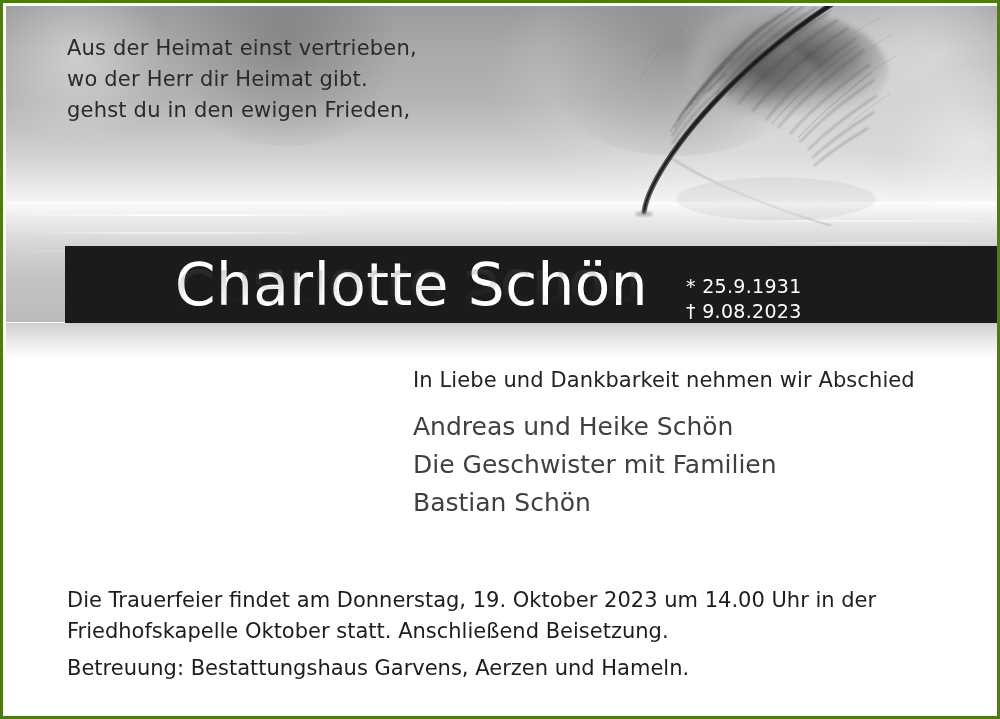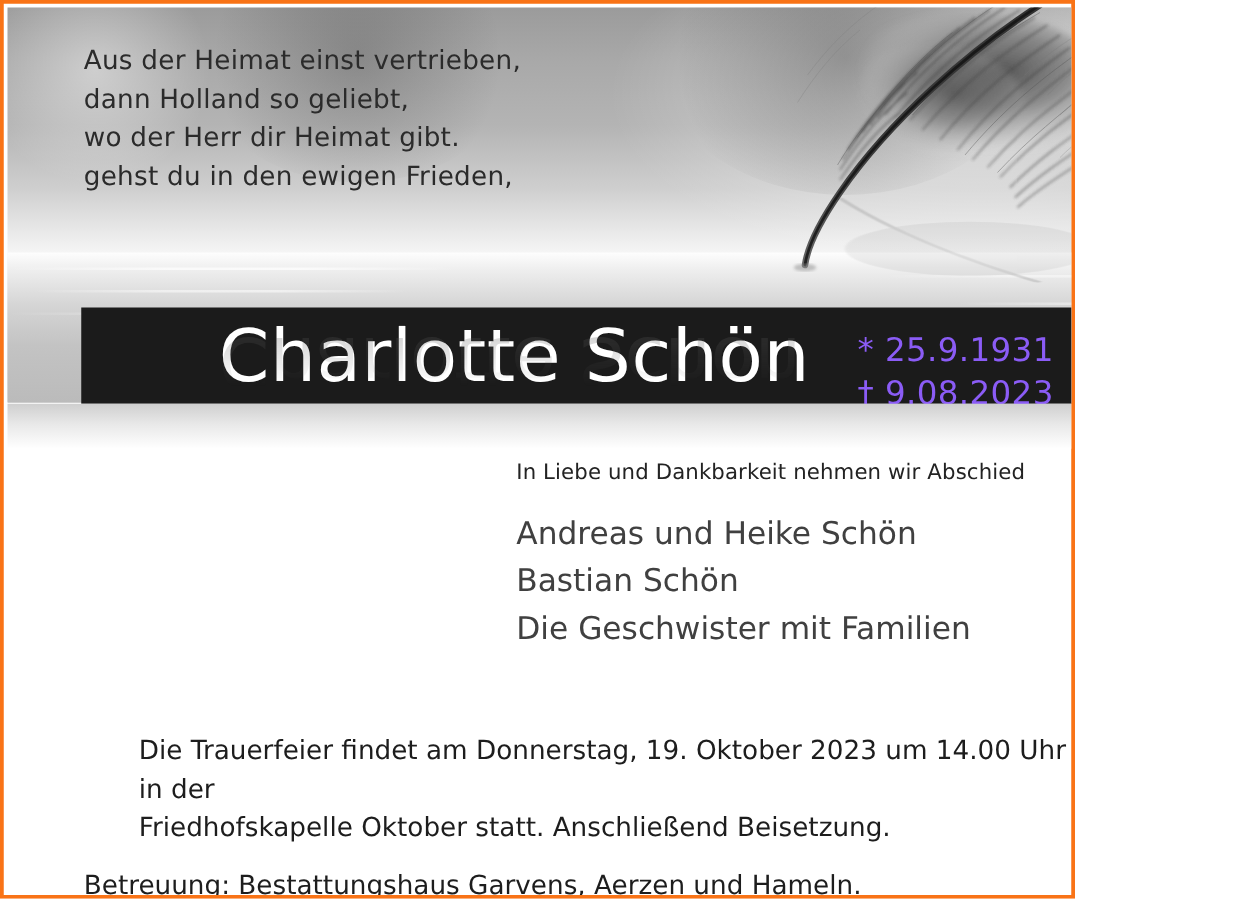--- a/index.html
+++ b/index.html
@@ -5,24 +5,24 @@
   html, body {
     margin: 0;
     padding: 0;
     background: #ffffff;
   }
   body {
     font-family: "DejaVu Sans", sans-serif;
   }
   .obituary {
     position: relative;
-    width: 860px;
+    width: 1000px;
     height: 719px;
     box-sizing: border-box;
-    border: 3px solid #f97316;
+    border: 3px solid #4d7c0f;
     background: #ffffff;
     overflow: hidden;
   }
 
   
   .photo-band {
     position: absolute;
     left: 3px;
     top: 3px;
     width: 994px;
@@ -121,22 +121,22 @@
     color: #ffffff;
     font-family: "DejaVu Sans", sans-serif;
     font-weight: 400;
     font-size: 58px;
     letter-spacing: 0.5px;
     margin-left: 110px;
     white-space: nowrap;
   }
   .dates {
     margin-left: 38px;
-    color: #8b5cf6;
-    font-size: 26px;
+    color: #ffffff;
+    font-size: 19px;
     line-height: 1.28;
     white-space: nowrap;
     margin-top: 28px;
   }
   .dates div { letter-spacing: .3px; }
 
   
   .name-reflection {
     position: absolute;
     left: 172px;
@@ -171,48 +171,46 @@
     font-size: 21px;
     line-height: 1.48;
     letter-spacing: .2px;
   }
 
   
   .intro {
     position: absolute;
     left: 410px;
     top: 365px;
-    font-size: 17px;
+    font-size: 21px;
     color: #232323;
     letter-spacing: .1px;
   }
   .mourners {
     position: absolute;
     left: 410px;
     top: 405px;
     font-size: 25px;
     color: #404040;
     line-height: 1.52;
   }
   .service {
     position: absolute;
     left: 64px;
     top: 582px;
     font-size: 21px;
     color: #1d1d1d;
     line-height: 1.48;
-    margin-left: 44px;
   }
   .care {
     position: absolute;
     left: 64px;
     top: 653px;
     font-size: 21px;
     color: #1d1d1d;
-    margin-top: 40px;
   }
 </style>
 </head>
 <body>
 
 <div class="obituary">
 
   <div class="photo-band">
     <div class="bokeh b1"></div>
     <div class="bokeh b2"></div>
@@ -302,42 +300,41 @@
     <div class="feather-reflection">
       <svg width="470" height="200" viewBox="0 0 470 200" xmlns="http://www.w3.org/2000/svg">
         <ellipse cx="300" cy="60" rx="100" ry="48" fill="#707070" opacity="0.55"></ellipse>
         <path d="M356 0 C300 36 236 92 196 150" stroke="#4a4a4a" stroke-width="4" fill="none"></path>
       </svg>
     </div>
   </div>
 
   <div class="poem">
     <div>Aus der Heimat einst vertrieben,</div>
-    <div>dann Holland so geliebt,</div>
     <div>wo der Herr dir Heimat gibt.</div>
     <div>gehst du in den ewigen Frieden,</div>
   </div>
 
   <div class="name-bar">
     <div class="deceased-name">Charlotte Schön</div>
     <div class="dates">
       <div>* 25.9.1931</div>
       <div>† 9.08.2023</div>
     </div>
   </div>
 
   <div class="under-bar"></div>
   <div class="name-reflection">Charlotte Schön</div>
 
   <div class="intro">In Liebe und Dankbarkeit nehmen wir Abschied</div>
 
   <div class="mourners">
     <div>Andreas und Heike Schön</div>
+    <div>Die Geschwister mit Familien</div>
     <div>Bastian Schön</div>
-    <div>Die Geschwister mit Familien</div>
   </div>
 
   <div class="service">
     <div>Die Trauerfeier findet am Donnerstag, 19. Oktober 2023 um 14.00 Uhr in der</div>
     <div>Friedhofskapelle Oktober statt. Anschließend Beisetzung.</div>
   </div>
 
   <div class="care">Betreuung: Bestattungshaus Garvens, Aerzen und Hameln.</div>
 
 </div>

